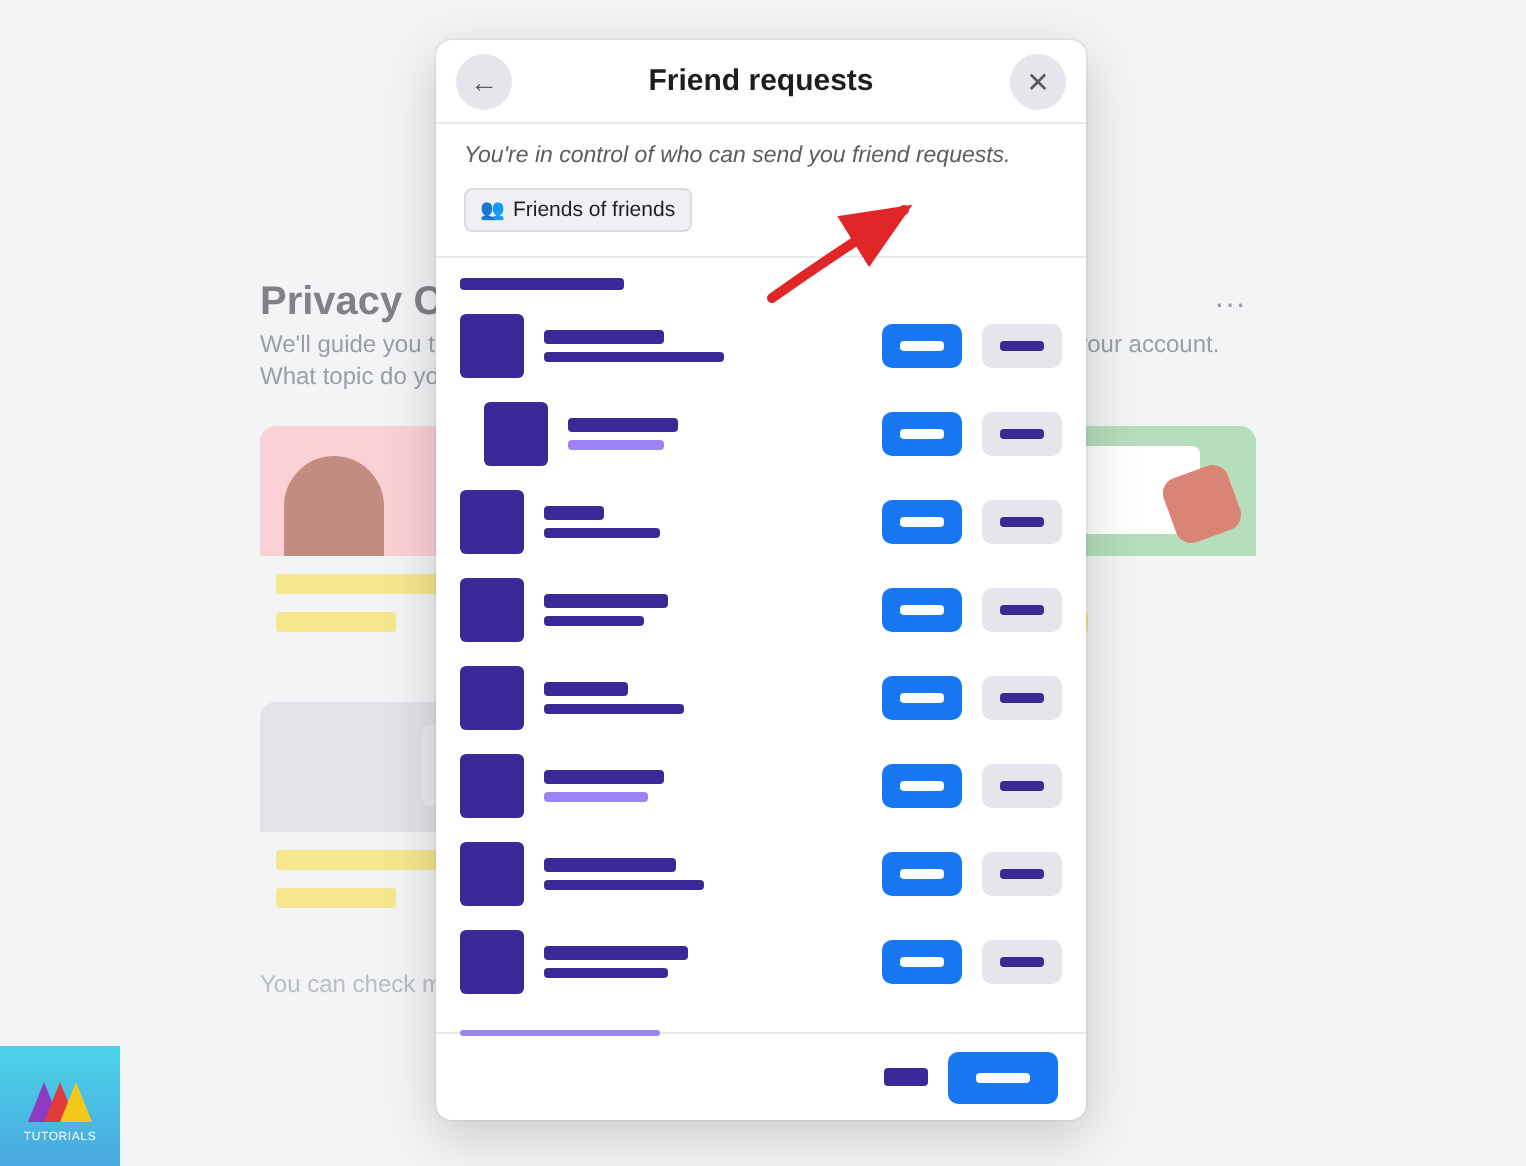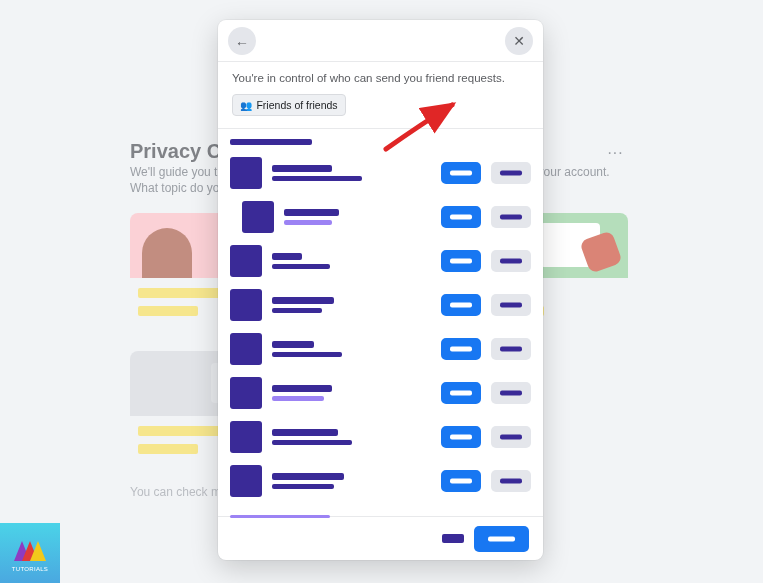--- a/index.html
+++ b/index.html
@@ -121,20 +121,21 @@
     background:#e4e6eb;
     display:flex;align-items:center;justify-content:center;
     color:#5a5c60;
     cursor:pointer;
     font-size:14px;
   }
   .back-btn{ left:10px; }
   .close-btn{ right:10px; }
   .mod-sub {
     padding: 10px 14px 0 14px;
+    font-style: italic;
   }
   .mod-sub p { font-size: 11.5px; color:#5a5c60; }
   .setting-row {
     display:flex; align-items:center; justify-content:space-between;
     padding: 10px 14px 12px 14px;
     border-bottom: 1px solid #e8e9eb;
   }
   .setting-label { font-size:11.5px; color:#5a5c60; }
   .chip {
     font-size: 10.5px;
@@ -245,20 +246,21 @@
   <div class="bg-note">You can check more privacy settings on Facebook in settings.</div>
 </div>
 
 <div class="dim"></div>
 
 <div class="modal">
   <div class="mod-header">
     <div class="circle-btn back-btn">
       <span>←</span>
     </div>
+    <div class="mod-title">Friend requests</div>
     <div class="circle-btn close-btn">
       <span>✕</span>
     </div>
   </div>
 
   <div class="mod-sub">
     <p>You're in control of who can send you friend requests.</p>
   </div>
 
   <div class="setting-row">

